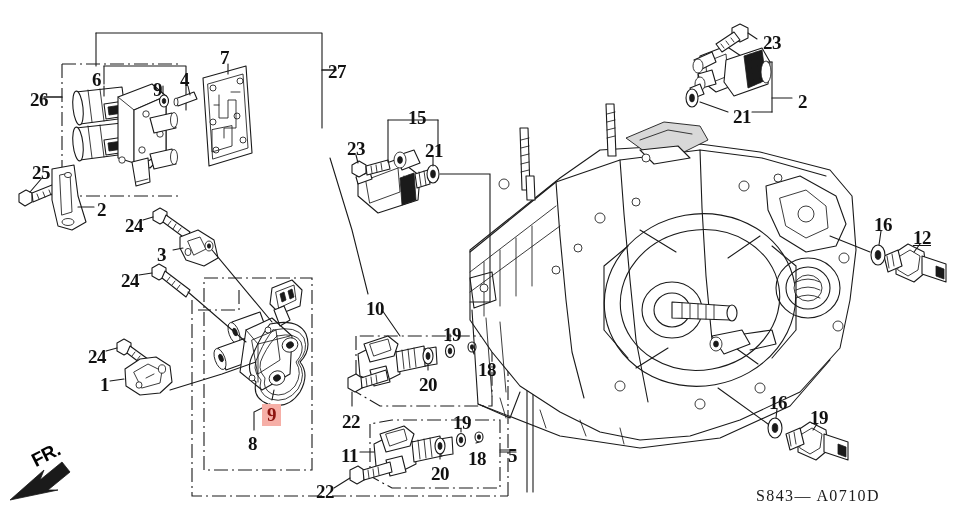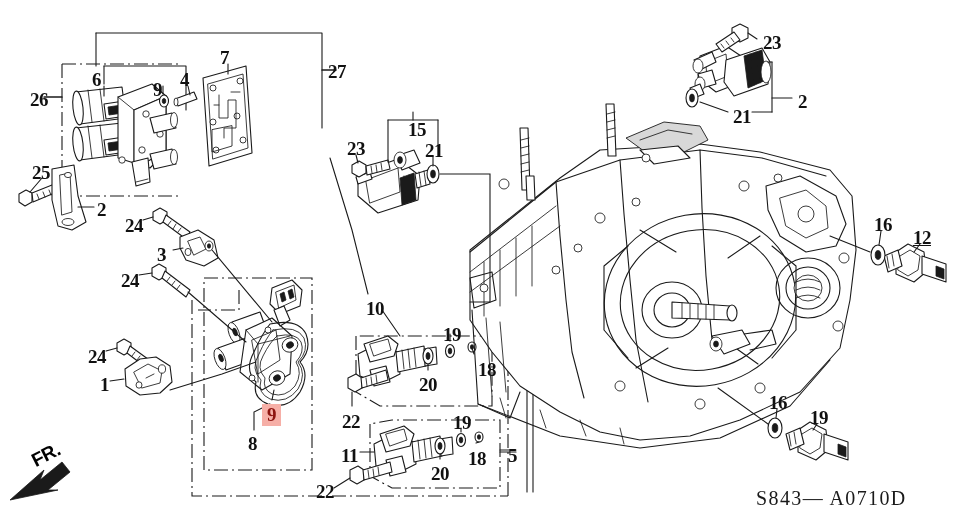--- a/index.html
+++ b/index.html
@@ -2,21 +2,21 @@
 <html><head>
 <meta charset="utf-8">
 <style>
   html,body{margin:0;padding:0;background:#ffffff;}
   body{width:960px;height:518px;overflow:hidden;font-family:"Liberation Serif",serif;}
   #stage{position:relative;width:960px;height:518px;background:#fff;}
   #stage svg{position:absolute;left:0;top:0;}
   .callout{position:absolute;font-family:"Liberation Serif",serif;font-weight:bold;font-size:19px;color:#111;
            line-height:1;white-space:nowrap;letter-spacing:-0.5px;}
   .callout.hl{background:#F6AFA7;color:#8d1410;padding:1px 5px 2px 5px;}
-  .partcode{position:absolute;left:756px;top:487px;font-family:"Liberation Serif",serif;font-size:20px;
+  .partcode{position:absolute;left:756px;top:487px;font-family:"Liberation Serif",serif;font-size:16px;
             letter-spacing:1.4px;color:#1a1a1a;white-space:nowrap;}
   .frlabel{position:absolute;left:28px;top:452px;font-family:"Liberation Sans",sans-serif;font-weight:bold;
            font-size:19px;color:#000;transform:rotate(-27deg);transform-origin:left top;letter-spacing:-0.5px;}
 </style>
 </head>
 <body>
 
 <div id="stage">
 
   <svg width="960" height="518" viewBox="0 0 960 518">
@@ -521,21 +521,21 @@
   <div class="callout" style="left:328px;top:62px;">27</div>
   <div class="callout" style="left:32px;top:163px;text-align:center;">25</div>
   <div class="callout" style="left:97px;top:200px;">2</div>
   <div class="callout" style="left:125px;top:216px;">24</div>
   <div class="callout" style="left:157px;top:245px;">3</div>
   <div class="callout" style="left:121px;top:271px;">24</div>
   <div class="callout" style="left:88px;top:347px;">24</div>
   <div class="callout" style="left:100px;top:375px;">1</div>
   <div class="callout" style="left:248px;top:434px;">8</div>
   <div class="callout hl" style="left:262px;top:404px;">9</div>
-  <div class="callout" style="left:408px;top:120px;">15</div>
+  <div class="callout" style="left:408px;top:108px;">15</div>
   <div class="callout" style="left:347px;top:139px;">23</div>
   <div class="callout" style="left:425px;top:141px;">21</div>
   <div class="callout" style="left:366px;top:299px;">10</div>
   <div class="callout" style="left:443px;top:325px;">19</div>
   <div class="callout" style="left:478px;top:360px;">18</div>
   <div class="callout" style="left:419px;top:375px;">20</div>
   <div class="callout" style="left:342px;top:412px;">22</div>
   <div class="callout" style="left:341px;top:446px;">11</div>
   <div class="callout" style="left:453px;top:413px;">19</div>
   <div class="callout" style="left:468px;top:449px;">18</div>

